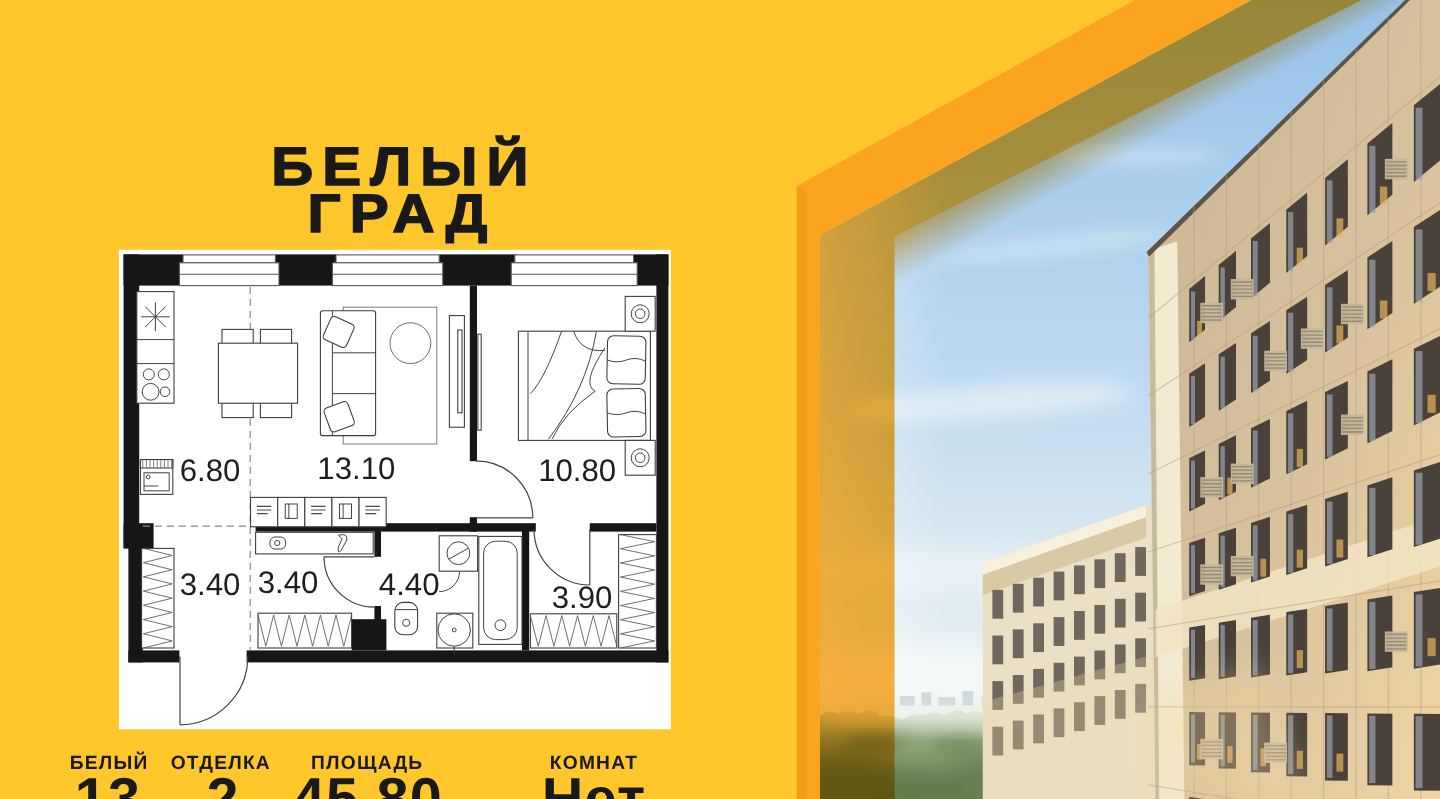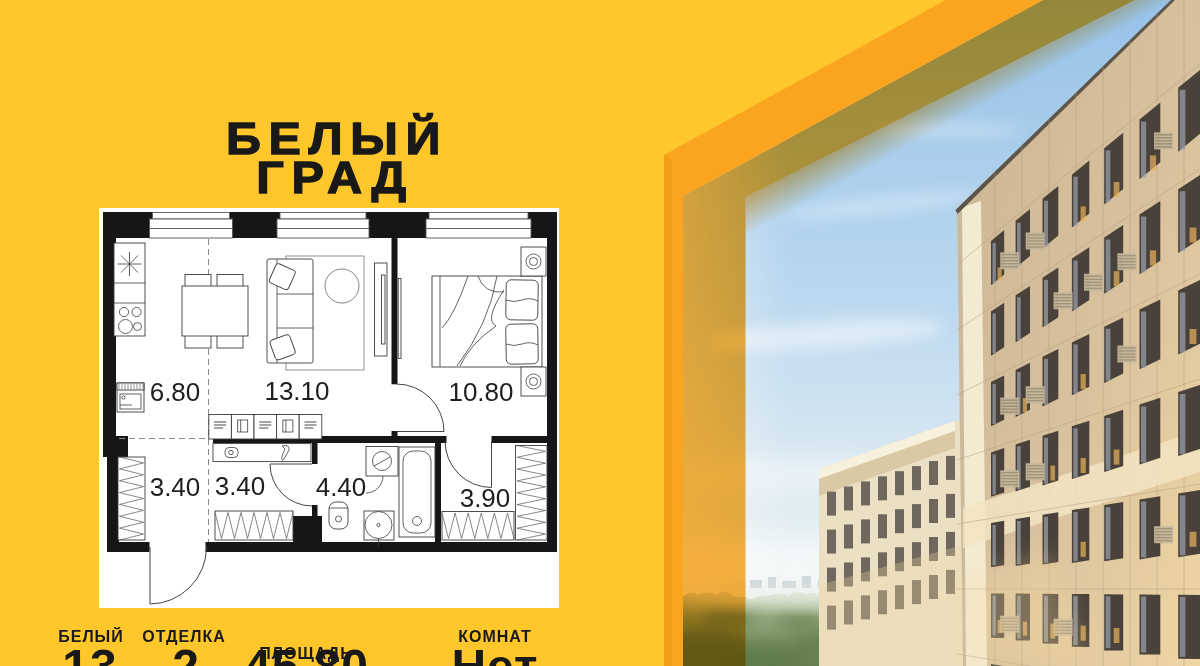--- a/index.html
+++ b/index.html
@@ -598,21 +598,21 @@
 </svg>
 
 <div class="t ttl" style="left:337px;top:113px">БЕЛЫЙ</div>
 
 <div class="t ttl" style="left:335px;top:152px">ГРАД</div>
 
 <div class="t lbl" style="left:91px;top:628px">БЕЛЫЙ</div>
 
 <div class="t lbl" style="left:184px;top:628px">ОТДЕЛКА</div>
 
-<div class="t lbl" style="left:306px;top:645px">ПЛОЩАДЬ</div>
+<div class="t lbl" style="left:306px;top:628px">ПЛОЩАДЬ</div>
 
 <div class="t lbl" style="left:495px;top:628px">КОМНАТ</div>
 
 <div class="t num" style="left:90px;top:639px">13</div>
 
 <div class="t num" style="left:186px;top:639px">2</div>
 
 <div class="t num" style="left:306.5px;top:639px">45.80</div>
 
 <div class="t num" style="left:495px;top:639px">Нет</div>

